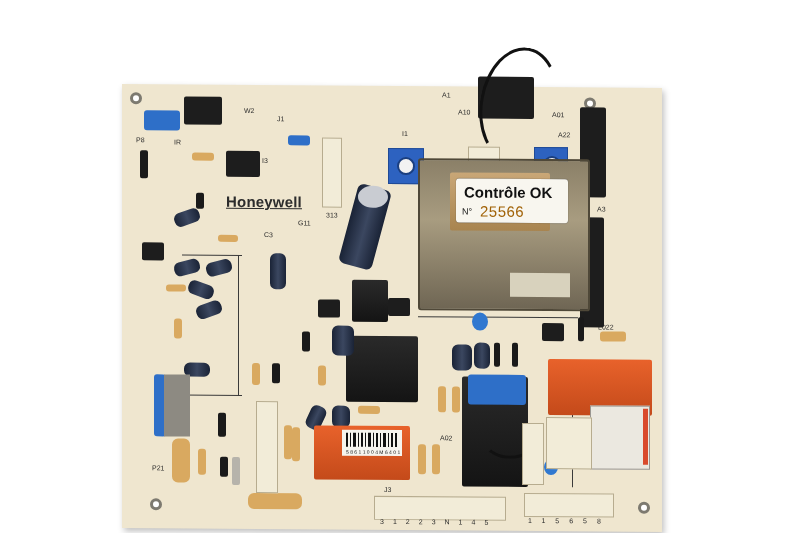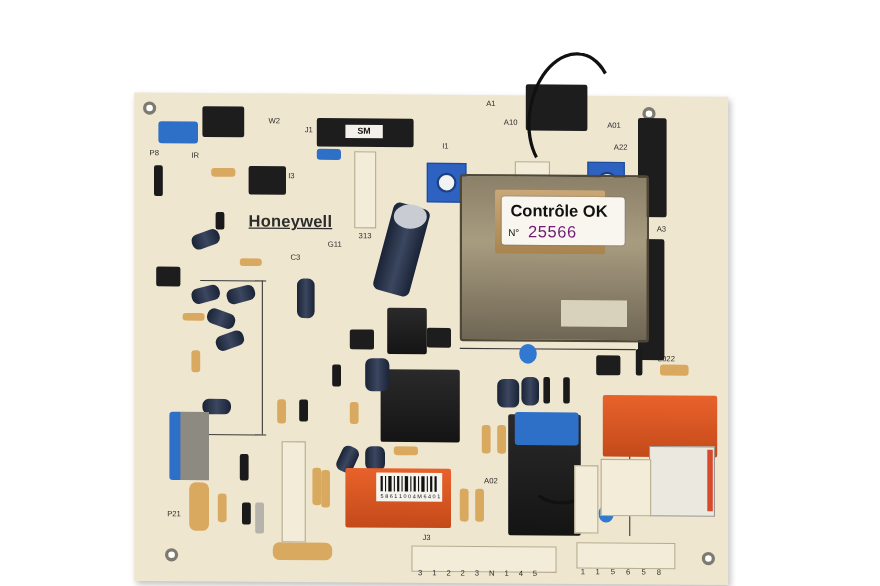--- a/index.html
+++ b/index.html
@@ -9,21 +9,21 @@
     .hole { position: absolute; width: 12px; height: 12px; border-radius: 50%; background: #fff; border: 3px solid #7d7a70; box-sizing: border-box; }
     .abs { position: absolute; }
     .silk { position: absolute; font-size: 7px; color: #2b2b2b; font-family: "Liberation Sans", sans-serif; }
     .trace { position: absolute; background: #3a3a3a; }
     .brand { position: absolute; font-weight: bold; font-size: 15px; color: #2c2c2c; letter-spacing: 0.2px; }
     .transformer { position: absolute; background: linear-gradient(180deg,#8b8068 0%, #a89c80 40%, #6f6654 100%); border: 2px solid #4f4838; border-radius: 3px; }
     .bobbin { position: absolute; background: linear-gradient(180deg,#c9a777,#a8844f); border-radius: 2px; }
     .label-ok { position: absolute; background: #f8f6ef; border-radius: 3px; box-shadow: 0 0 1px #333; }
     .label-ok .t1 { position: absolute; left: 8px; top: 5px; font-weight: bold; font-size: 15px; color: #111; }
     .label-ok .t2 { position: absolute; left: 6px; top: 24px; font-size: 9px; color: #111; }
-    .label-ok .t3 { position: absolute; left: 24px; top: 20px; font-size: 15px; color: #701a75; letter-spacing: 0.5px; }
+    .label-ok .t3 { position: absolute; left: 24px; top: 20px; font-size: 15px; color: #a16207; letter-spacing: 0.5px; }
     .blk { position: absolute; background: #1d1d1d; border-radius: 2px; }
     .relay-black { position: absolute; background: linear-gradient(180deg,#2a2a2a,#141414); border-radius: 2px; }
     .relay-orange { position: absolute; background: linear-gradient(180deg,#e8622b,#c44a1a); border-radius: 2px; }
     .relay-white { position: absolute; background: #ebe8e0; border: 1px solid #9a9690; }
     .cap-blue { position: absolute; background: #2e6fc8; border-radius: 3px; }
     .cap-blue-round { position: absolute; background: #3078d0; border-radius: 50%; }
     .elec { position: absolute; background: linear-gradient(90deg,#1a2336,#3b4760,#1a2336); border-radius: 6px; }
     .elec-top { position: absolute; background: #c9ccd2; border-radius: 50%; }
     .res { position: absolute; background: #d9a960; border-radius: 3px; }
     .diode { position: absolute; background: #1a1a1a; border-radius: 2px; }
@@ -70,23 +70,20 @@
     <div class="silk" style="left:142px;top:146px;">C3</div>
 
     <div class="trace" style="left:116px;top:170px;width:1px;height:140px;"></div>
     <div class="trace" style="left:60px;top:170px;width:60px;height:1px;"></div>
     <div class="trace" style="left:60px;top:310px;width:60px;height:1px;"></div>
     <div class="trace" style="left:296px;top:230px;width:160px;height:1px;"></div>
     <div class="trace" style="left:450px;top:300px;width:1px;height:100px;"></div>
 
     <div class="cap-blue" style="left:22px;top:26px;width:36px;height:20px;"></div>
     <div class="blk" style="left:62px;top:12px;width:38px;height:28px;"></div>
-    <div class="blk" style="left:166px;top:22px;width:88px;height:26px;">
-      <div class="abs" style="left:26px;top:6px;width:34px;height:12px;background:#f3f1ea;font-size:8px;font-weight:bold;text-align:center;line-height:12px;color:#111;">SM</div>
-    </div>
     <div class="cap-blue" style="left:166px;top:50px;width:22px;height:10px;"></div>
     <div class="conn-white" style="left:200px;top:52px;width:18px;height:68px;"></div>
     <div class="blk" style="left:104px;top:66px;width:34px;height:26px;"></div>
     <div class="res" style="left:70px;top:68px;width:22px;height:8px;"></div>
     <div class="diode" style="left:18px;top:66px;width:8px;height:28px;"></div>
     <div class="diode" style="left:74px;top:108px;width:8px;height:16px;"></div>
 
     <div class="pot" style="left:266px;top:62px;width:34px;height:34px;">
         <div class="knob"></div>
       </div>

